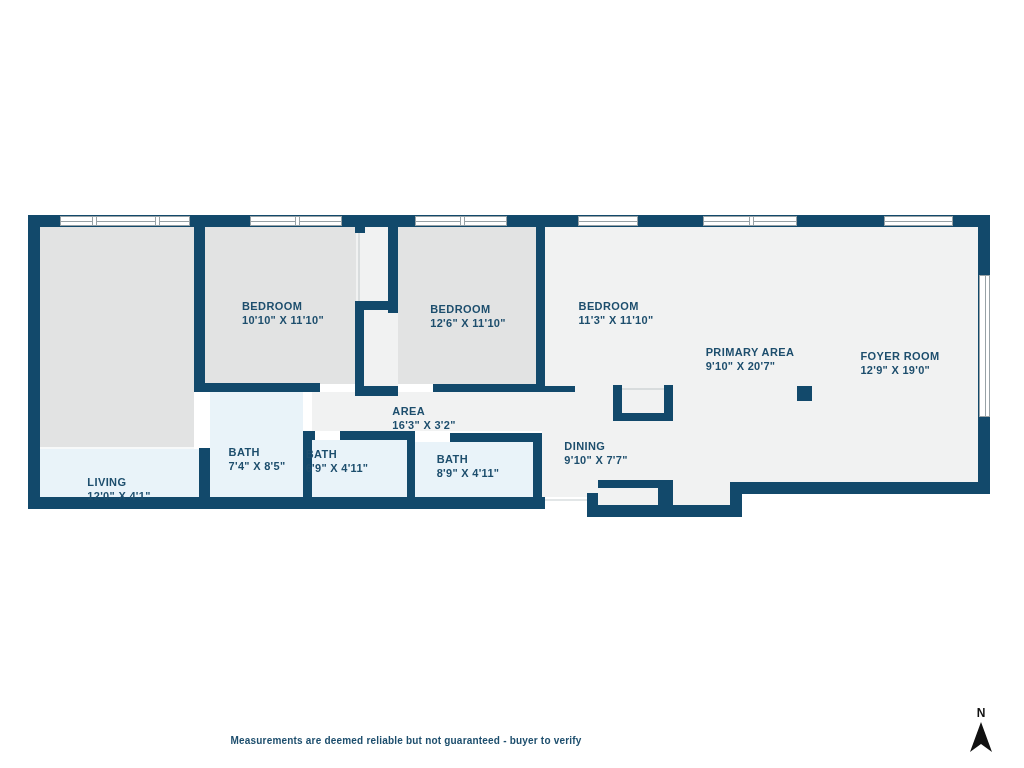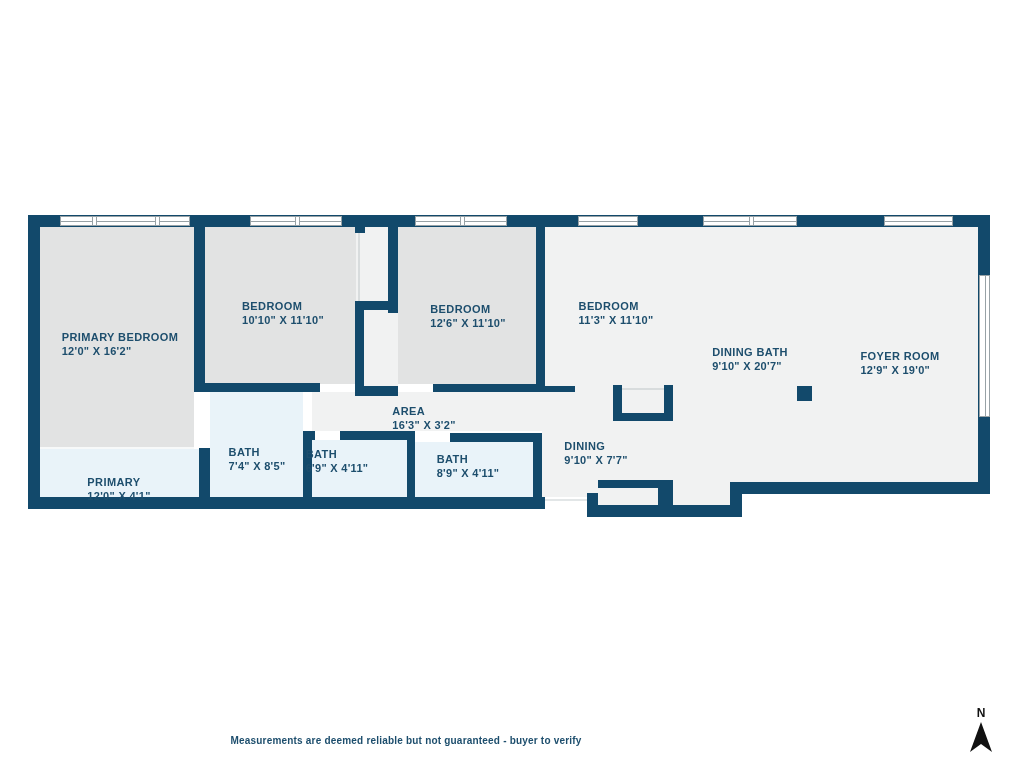--- a/index.html
+++ b/index.html
@@ -123,38 +123,34 @@
     <div class="win-div" style="left:44px;"></div>
   </div>
   <div class="window" style="left:578px;width:60px;"></div>
   <div class="window" style="left:703px;width:94px;">
     <div class="win-div" style="left:45px;"></div>
   </div>
   <div class="window" style="left:884px;width:69px;"></div>
 
   <div class="window-v" style="left:979px;top:275px;width:11px;height:142px;"></div>
 
-  <div class="label" style="left:120px;top:330px;">
-    <div class="rn">PRIMARY BEDROOM</div>
-    <div class="rd">12'0" X 16'2"</div>
-  </div>
   <div class="label" style="left:283px;top:299px;">
     <div class="rn">BEDROOM</div>
     <div class="rd">10'10" X 11'10"</div>
   </div>
   <div class="label" style="left:468px;top:302px;">
     <div class="rn">BEDROOM</div>
     <div class="rd">12'6" X 11'10"</div>
   </div>
   <div class="label" style="left:616px;top:299px;">
     <div class="rn">BEDROOM</div>
     <div class="rd">11'3" X 11'10"</div>
   </div>
   <div class="label" style="left:750px;top:345px;">
-    <div class="rn">DINING BATH</div>
+    <div class="rn">PRIMARY AREA</div>
     <div class="rd">9'10" X 20'7"</div>
   </div>
   <div class="label" style="left:900px;top:349px;">
     <div class="rn">FOYER ROOM</div>
     <div class="rd">12'9" X 19'0"</div>
   </div>
   <div class="label" style="left:424px;top:404px;">
     <div class="rn">AREA</div>
     <div class="rd">16'3" X 3'2"</div>
   </div>
@@ -168,21 +164,21 @@
   </div>
   <div class="label" style="left:468px;top:452px;">
     <div class="rn">BATH</div>
     <div class="rd">8'9" X 4'11"</div>
   </div>
   <div class="label" style="left:596px;top:439px;">
     <div class="rn">DINING</div>
     <div class="rd">9'10" X 7'7"</div>
   </div>
   <div class="label" style="left:119px;top:475px;">
-    <div class="rn">PRIMARY</div>
+    <div class="rn">LIVING</div>
     <div class="rd">12'0" X 4'1"</div>
   </div>
 
   <div class="footer">Measurements are deemed reliable but not guaranteed - buyer to verify</div>
 
   <div class="compass">
     <div class="n">N</div>
     <svg width="24" height="30" viewBox="0 0 24 30">
       <polygon points="12,0 23,30 12,22 1,30" fill="#111111"></polygon>
     </svg>

